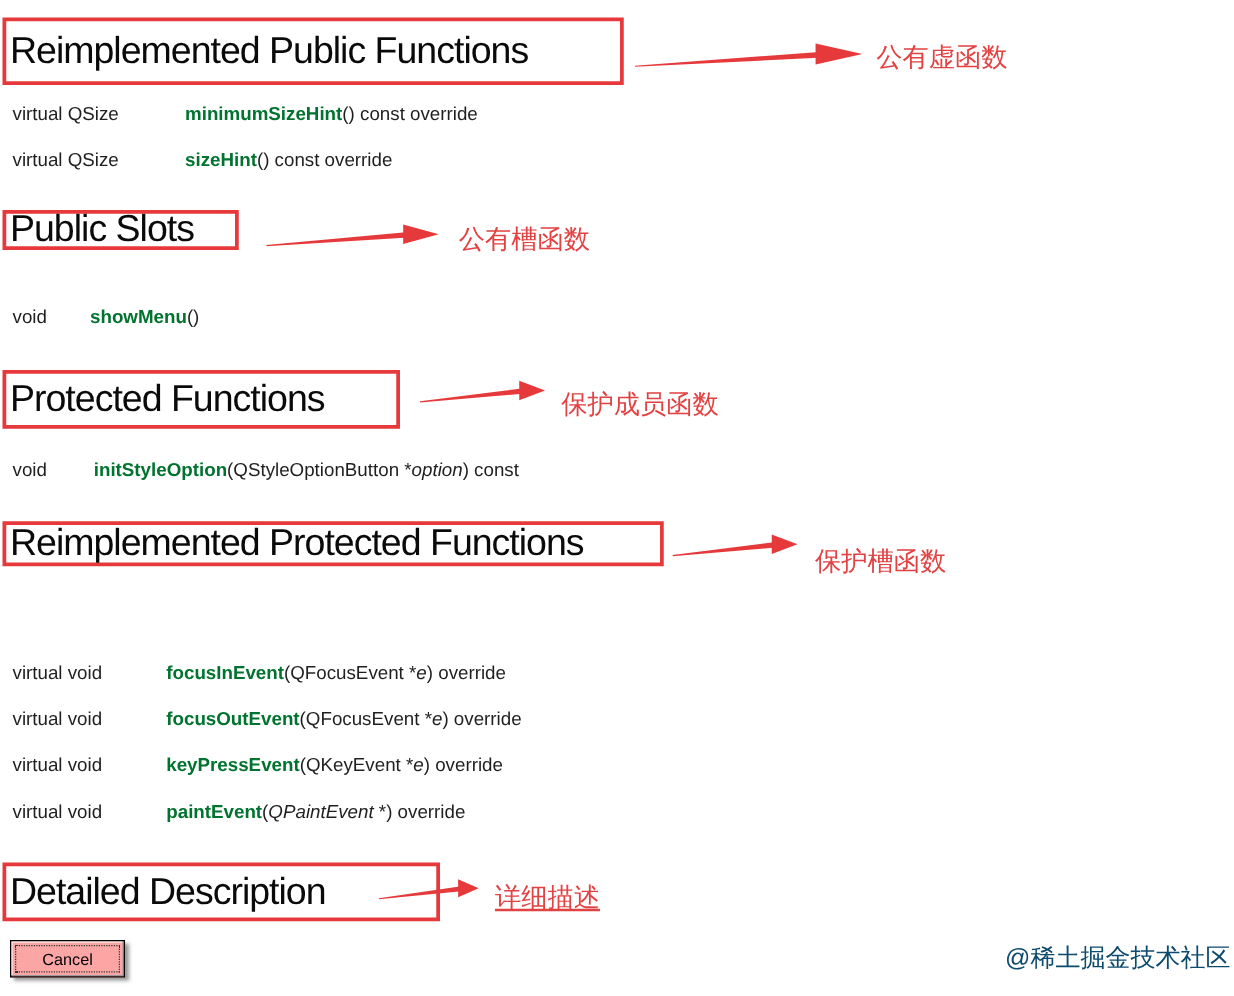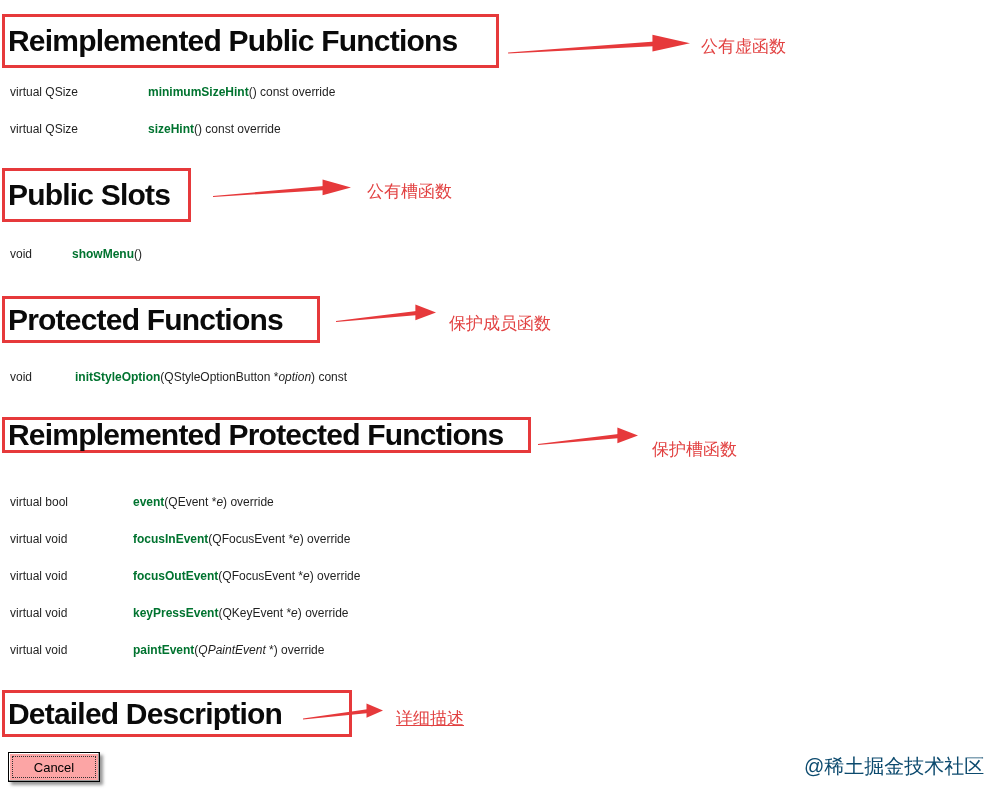--- a/index.html
+++ b/index.html
@@ -4,46 +4,46 @@
 <style>
   html,body { margin:0; padding:0; background:#fff; }
   .canvas {
     position:relative; width:987px; height:797px; background:#ffffff;
     font-family:"Liberation Sans", sans-serif; color:#1f1f1f; overflow:hidden;
   }
 
   
   .hbox { position:absolute; border:3px solid #e6393b; box-sizing:border-box;
           display:flex; align-items:center; background:transparent; }
-  .hbox h2 { margin:0; padding-left:3px; font-size:30px; font-weight:bold;
+  .hbox h2 { margin:0; padding-left:3px; font-size:30px; font-weight:normal;
              letter-spacing:-0.8px; color:#0a0a0a; white-space:nowrap; }
   .box1 { left:2px; top:14px;  width:497px; height:54px; }
-  .box2 { left:2px; top:168px; width:189px; height:54px; }
+  .box2 { left:2px; top:168px; width:189px; height:32px; }
   .box3 { left:2px; top:296px; width:318px; height:47px; }
   .box4 { left:2px; top:417px; width:529px; height:36px; }
   .box5 { left:2px; top:690px; width:350px; height:47px; }
 
   
   .arrow { position:absolute; fill:#e6393b; }
   .a1 { left:508px; top:32px;  width:182px; height:28px; }
   .a2 { left:213px; top:177px; width:138px; height:26px; }
   .a3 { left:336px; top:302px; width:100px; height:26px; }
   .a4 { left:538px; top:425px; width:100px; height:26px; }
   .a5 { left:303px; top:701px; width:80px;  height:24px; }
 
   
-  .cn { position:absolute; color:#e24242; font-size:17px; line-height:26px; white-space:nowrap; }
+  .cn { position:absolute; color:#e24242; font-size:21px; line-height:26px; white-space:nowrap; }
   .l1 { left:701px; top:34px; }
   .l2 { left:367px; top:179px; }
   .l3 { left:449px; top:311px; }
   .l4 { left:652px; top:437px; }
   .l5 { left:396px; top:706px;text-decoration:underline; }
 
   
-  .frow { position:absolute; left:10px; font-size:12px; line-height:22px; white-space:nowrap; color:#1f1f1f; }
+  .frow { position:absolute; left:10px; font-size:15px; line-height:22px; white-space:nowrap; color:#1f1f1f; }
   .ret  { display:inline-block; }
   .w1 { width:138px; } .w2 { width:62px; } .w3 { width:65px; } .w4 { width:123px; }
   .fn  { color:#00732f; font-weight:bold; cursor:pointer; }
   .sig i { font-style:italic; }
 
   
   .cancel-btn {
     position:absolute; left:8px; top:752px; width:92px; height:30px;
     background:#fca5a5; border:1px solid #000; box-sizing:border-box;
     box-shadow: 3px 3px 3px rgba(70,70,70,0.55),
@@ -108,23 +108,20 @@
 
   <div class="hbox box4">
     <h2>Reimplemented Protected Functions</h2>
   </div>
   <svg class="arrow a4" viewBox="0 0 160 30" preserveAspectRatio="none">
     <polygon points="0,23 132,15 132,10 0,22"></polygon>
     <polygon points="127,21 160,12 127,3"></polygon>
   </svg>
   <div class="cn l4">保护槽函数</div>
 
-  <div class="frow" style="top:491px">
-    <span class="ret w4">virtual bool</span><span class="sig"><b class="fn">event</b><span>(QEvent *</span><i>e</i><span>) override</span></span>
-  </div>
   <div class="frow" style="top:528px">
     <span class="ret w4">virtual void</span><span class="sig"><b class="fn">focusInEvent</b><span>(QFocusEvent *</span><i>e</i><span>) override</span></span>
   </div>
   <div class="frow" style="top:565px">
     <span class="ret w4">virtual void</span><span class="sig"><b class="fn">focusOutEvent</b><span>(QFocusEvent *</span><i>e</i><span>) override</span></span>
   </div>
   <div class="frow" style="top:602px">
     <span class="ret w4">virtual void</span><span class="sig"><b class="fn">keyPressEvent</b><span>(QKeyEvent *</span><i>e</i><span>) override</span></span>
   </div>
   <div class="frow" style="top:639px">

